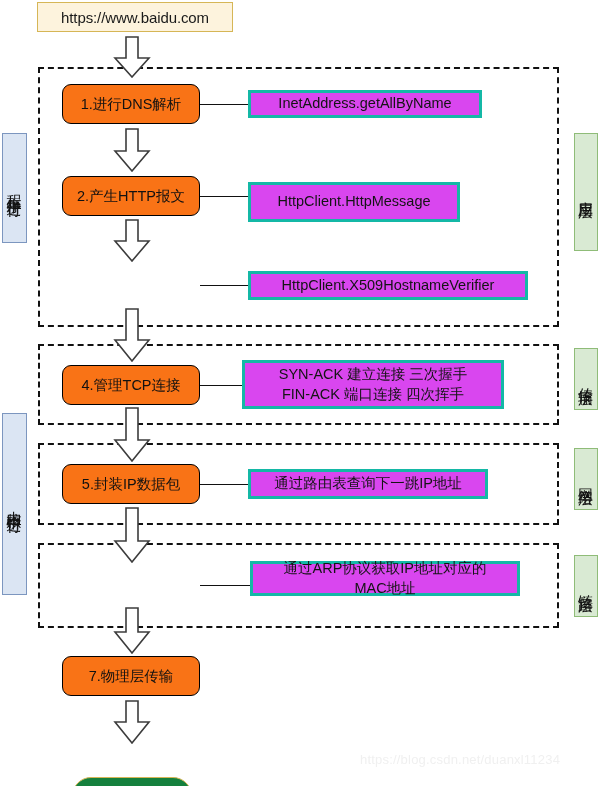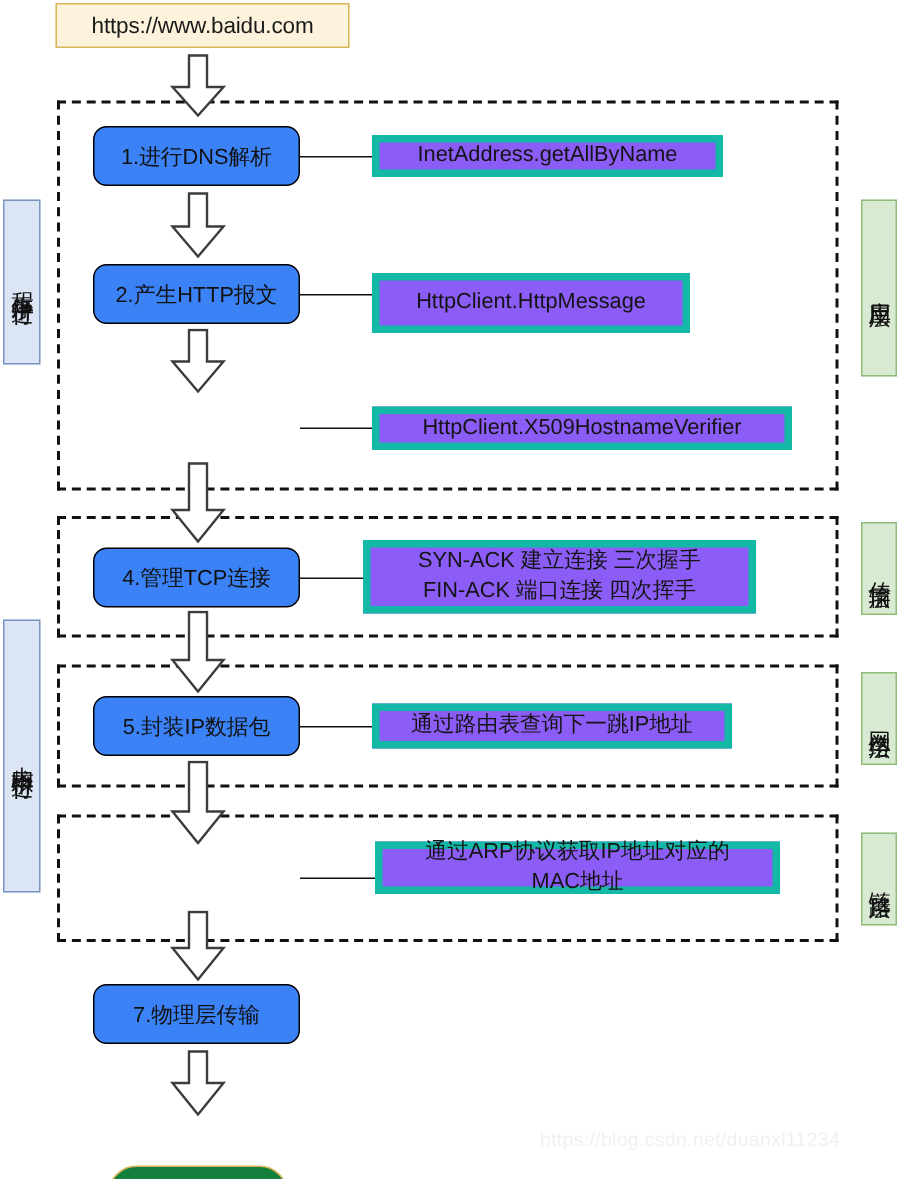--- a/index.html
+++ b/index.html
@@ -35,32 +35,32 @@
     background: #15803d;
     border: 1px solid #d6b656;
     border-radius: 19px;
     display: flex; align-items: center; justify-content: center;
     font-size: 15px; color: #1a1a1a; font-weight: 600; margin-top: 32px;
   }
 
   
   .step-box {
     left: 62px; width: 138px; height: 40px;
-    background: #3b82f6;
+    background: #f97316;
     border: 1.4px solid #000000;
     border-radius: 9px;
     display: flex; align-items: center; justify-content: center;
     font-size: 14.5px; color: #111111;
     white-space: nowrap;
   }
 
   
   .note-box {
-    background: #8b5cf6;
-    border: 5px solid #14b8a6;
+    background: #d946ef;
+    border: 3px solid #14b8a6;
     display: flex; align-items: center; justify-content: center;
     text-align: center;
     font-size: 14.5px; color: #141414;
     line-height: 1.32;
     padding: 2px 7px;
     white-space: pre-line;
   }
 
   
   .dash-box {

